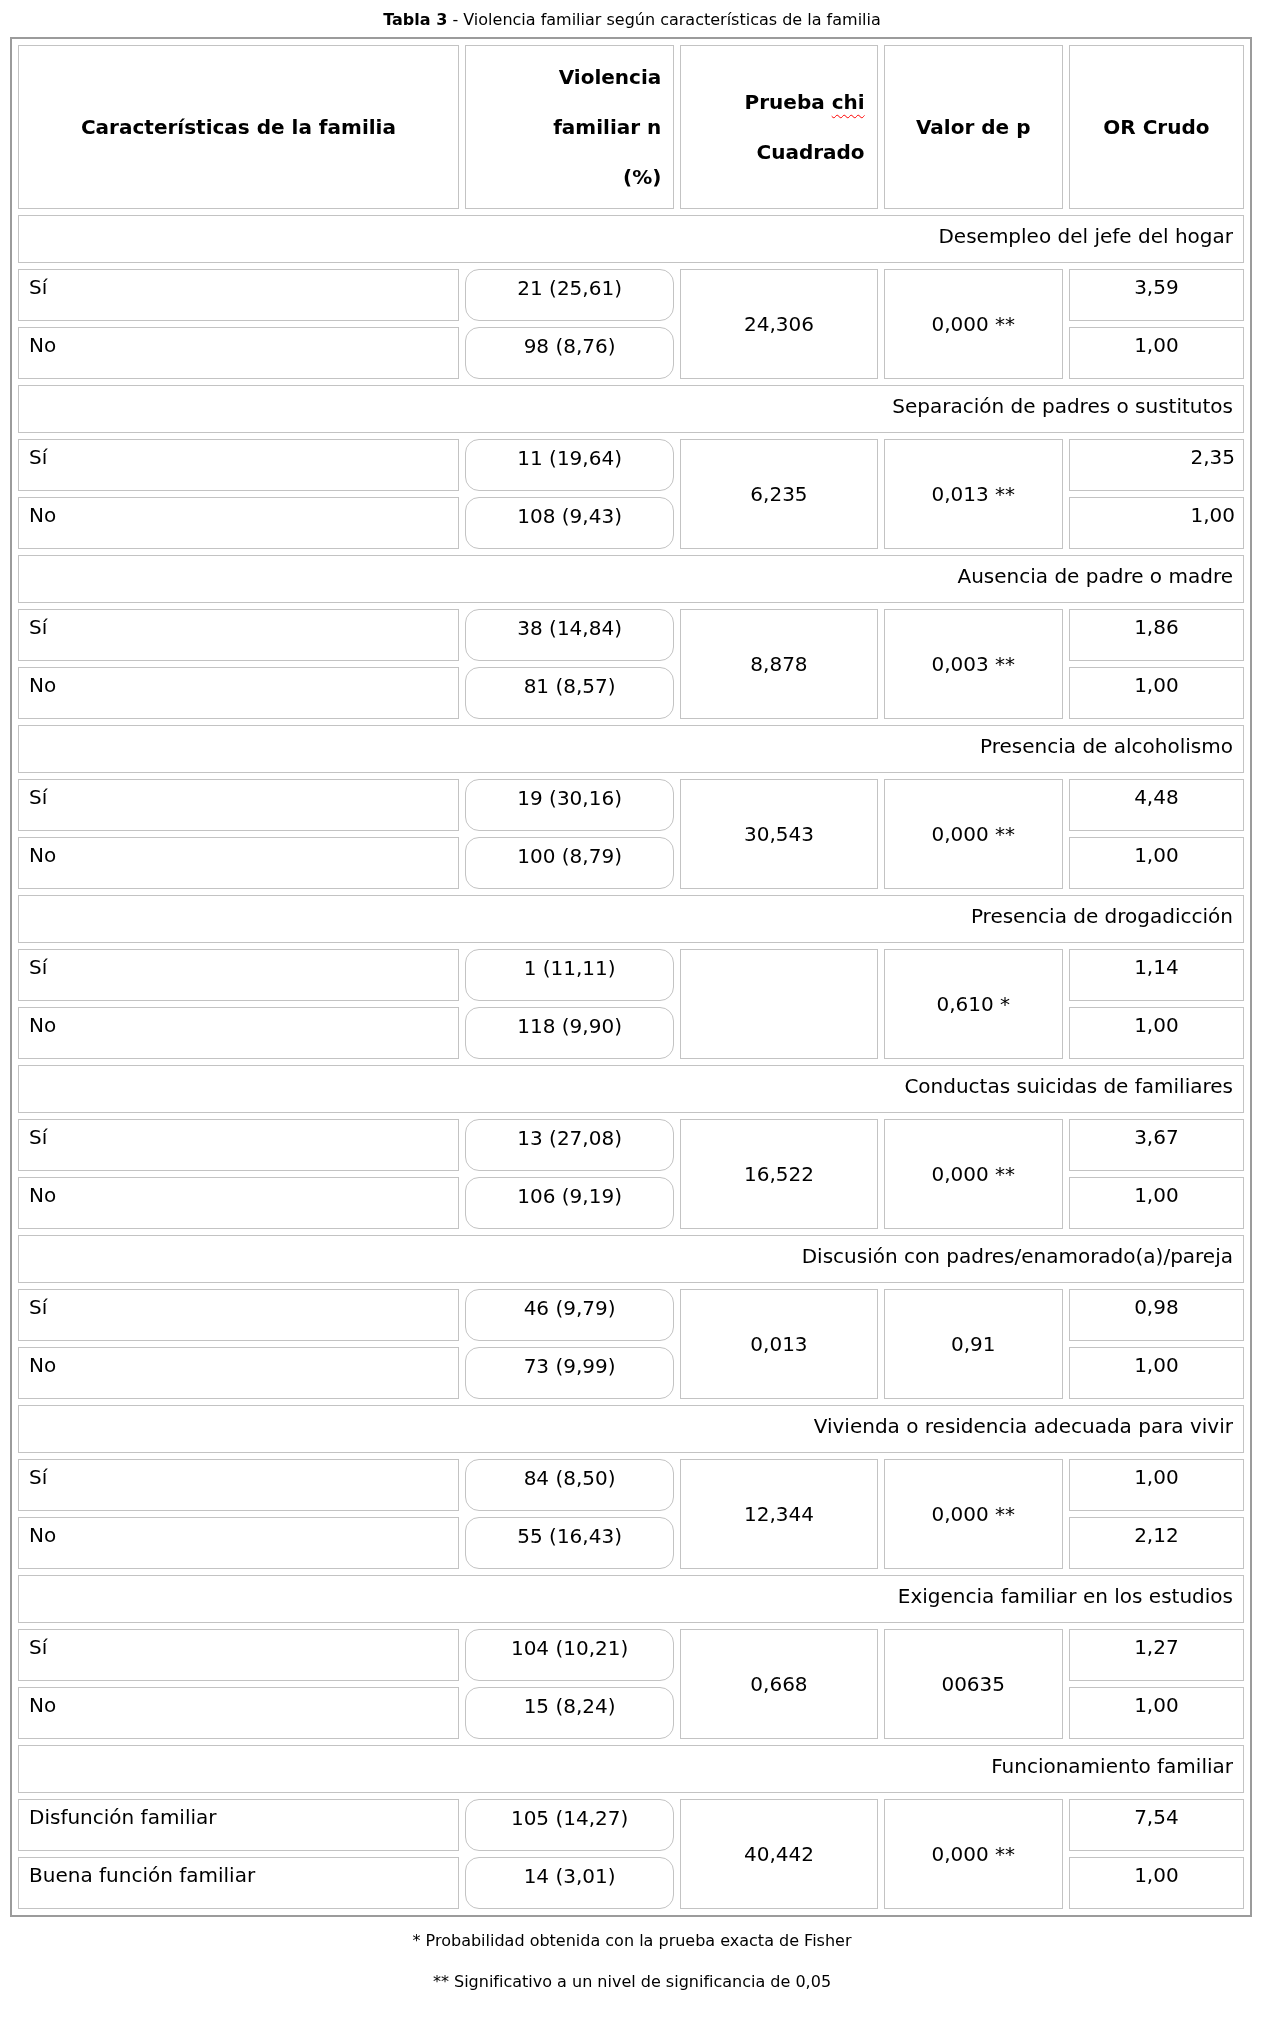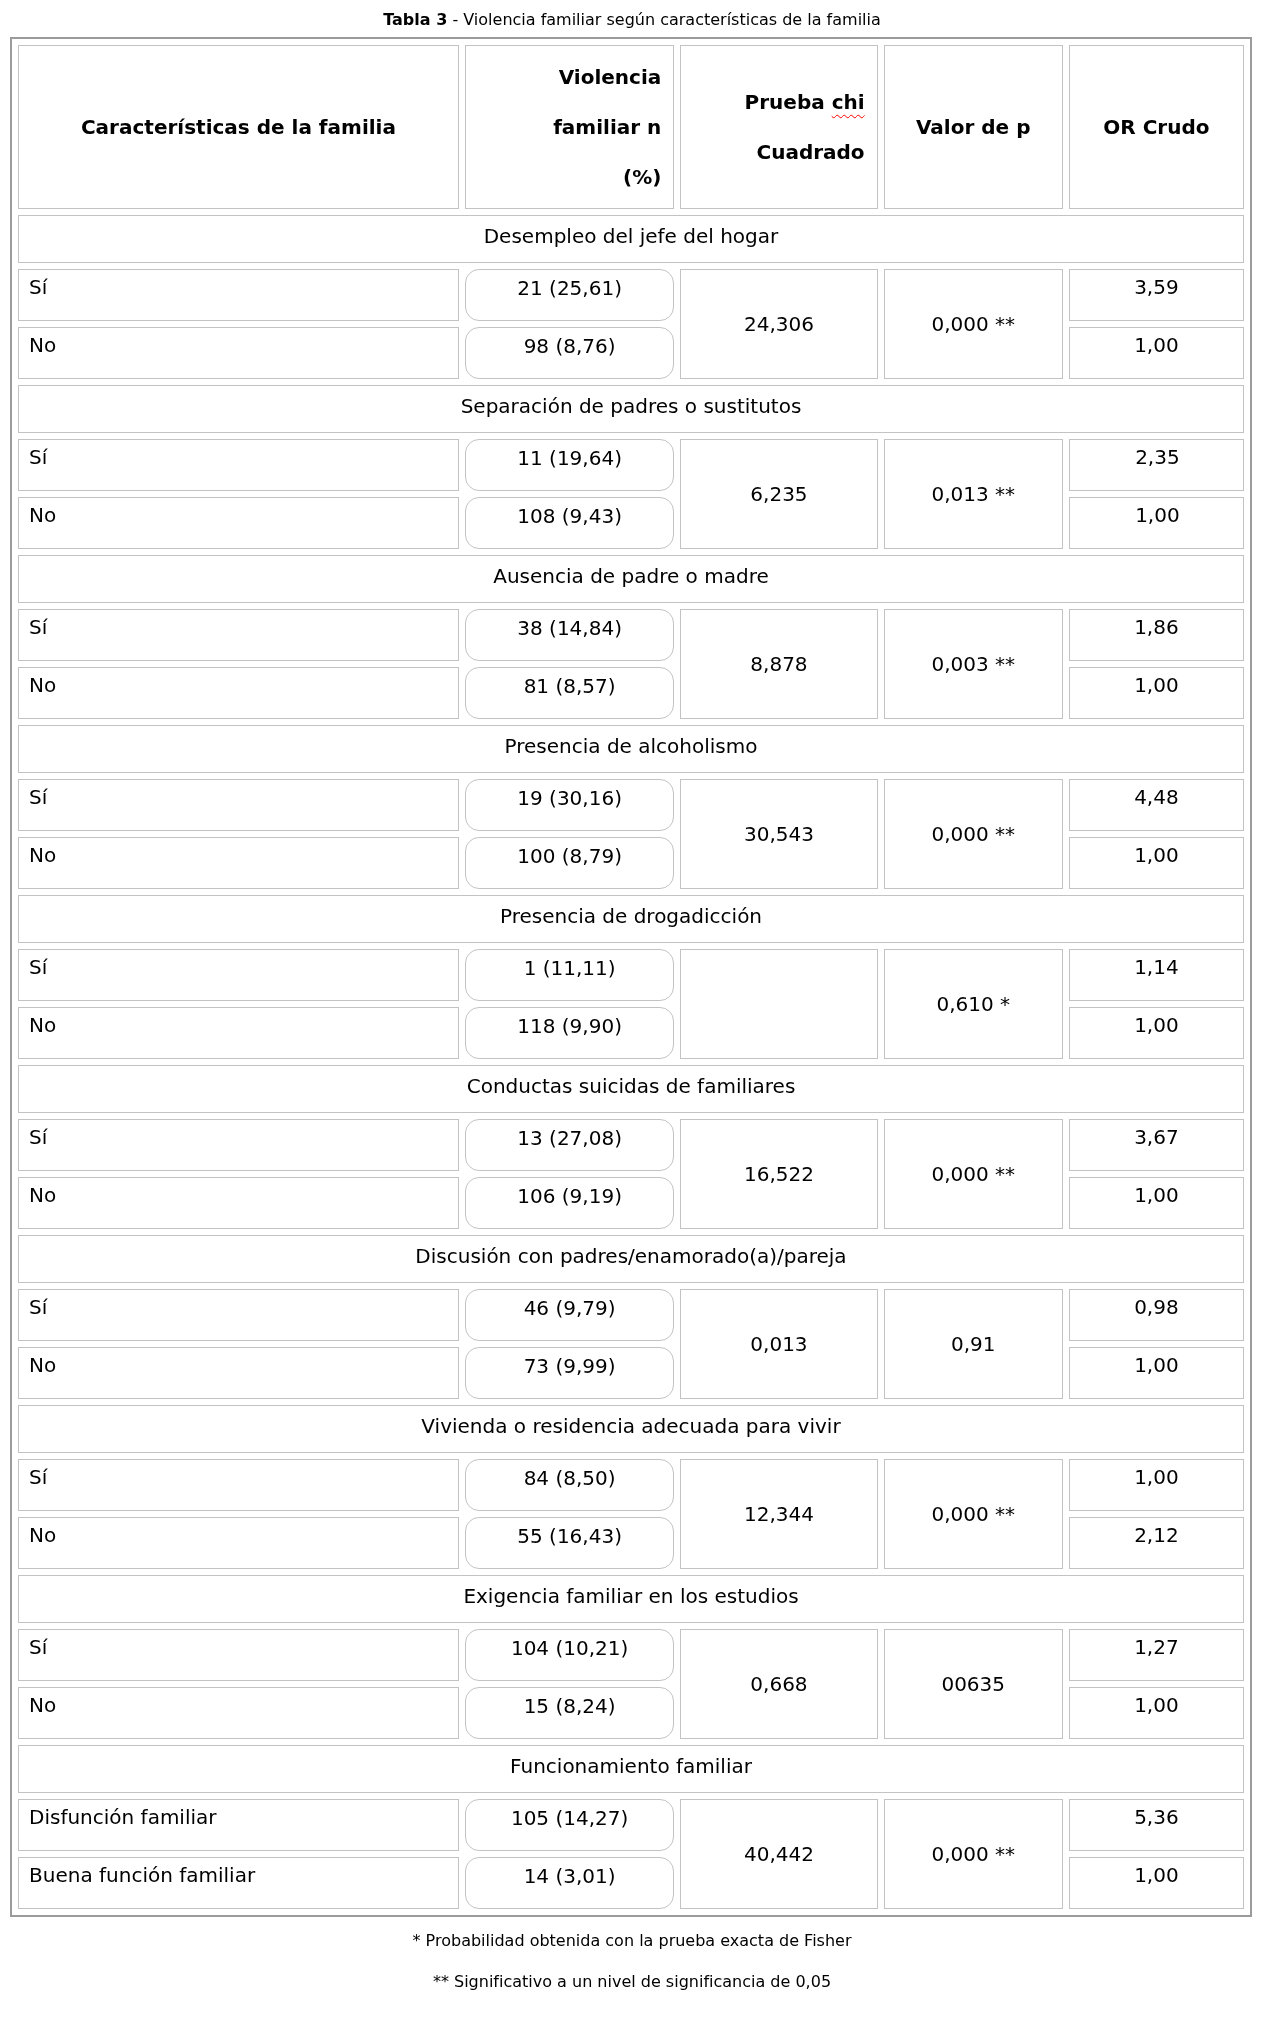--- a/index.html
+++ b/index.html
@@ -56,21 +56,21 @@
   th.center { text-align: center; }
   .misspell {
     text-decoration-line: underline;
     text-decoration-style: wavy;
     text-decoration-color: #ff0000;
     text-decoration-thickness: 1px;
     text-underline-offset: 5px;
   }
   td.section-title {
     height: 48px;
-    text-align: center;
+    text-align: right;
     vertical-align: top;
     padding: 8px 10px 5px 10px;
   }
   td.label-cell {
     height: 52px;
     text-align: left;
     vertical-align: top;
     padding: 5px 8px 5px 10px;
   }
   td.num-cell {
@@ -84,21 +84,21 @@
     text-align: center;
     vertical-align: middle;
     padding: 5px 8px;
   }
   td.or-cell {
     height: 52px;
     text-align: center;
     vertical-align: top;
     padding: 5px 8px;
   }
-  td.or-cell.left { text-align: center; padding-left: 10px; margin-top: 44px; }
+  td.or-cell.left { text-align: right; padding-left: 10px; margin-top: 44px; }
 
   .footnote {
     width: 1240px;
     margin-left: 12px;
     text-align: center;
     font-size: 16px;
   }
   .footnote.first { margin-top: 14px; }
   .footnote.second { margin-top: 22px; }
 </style>
@@ -263,21 +263,21 @@
         <td class="or-cell">1,00</td>
       </tr>
       <tr>
         <td class="section-title" colspan="5">Funcionamiento familiar</td>
       </tr>
       <tr>
         <td class="label-cell">Disfunción familiar</td>
         <td class="num-cell">105 (14,27)</td>
         <td class="chi-cell" rowspan="2">40,442</td>
         <td class="p-cell" rowspan="2">0,000 **</td>
-        <td class="or-cell">5,36</td>
+        <td class="or-cell">7,54</td>
       </tr>
       <tr>
         <td class="label-cell">Buena función familiar</td>
         <td class="num-cell">14 (3,01)</td>
         <td class="or-cell">1,00</td>
       </tr>
     </tbody>
 </table>
 
 <div class="footnote first">* Probabilidad obtenida con la prueba exacta de Fisher</div>

